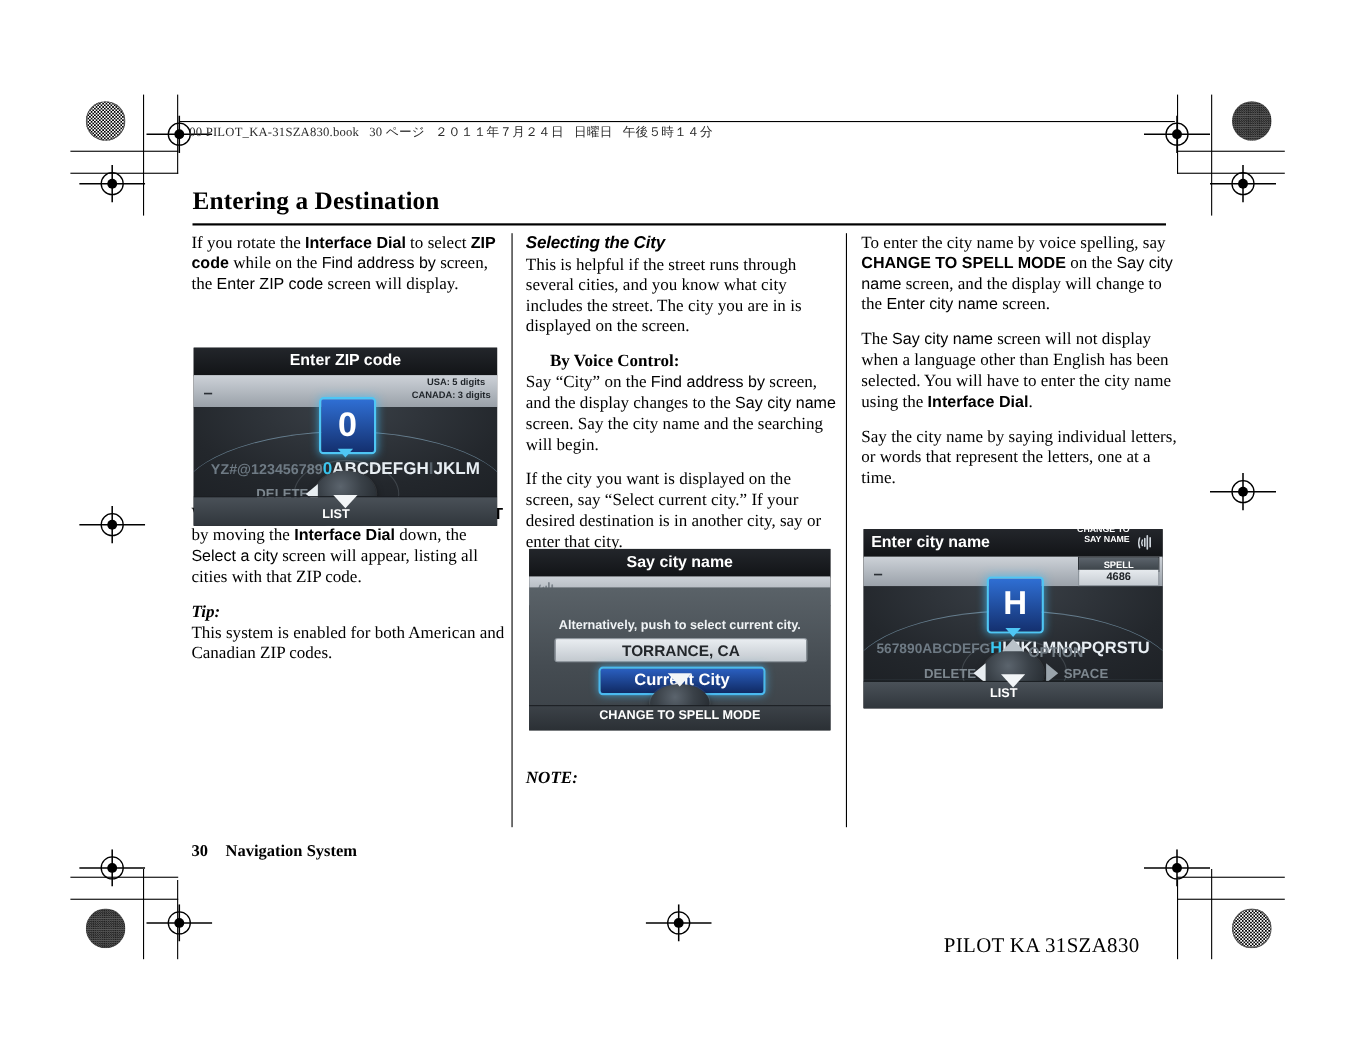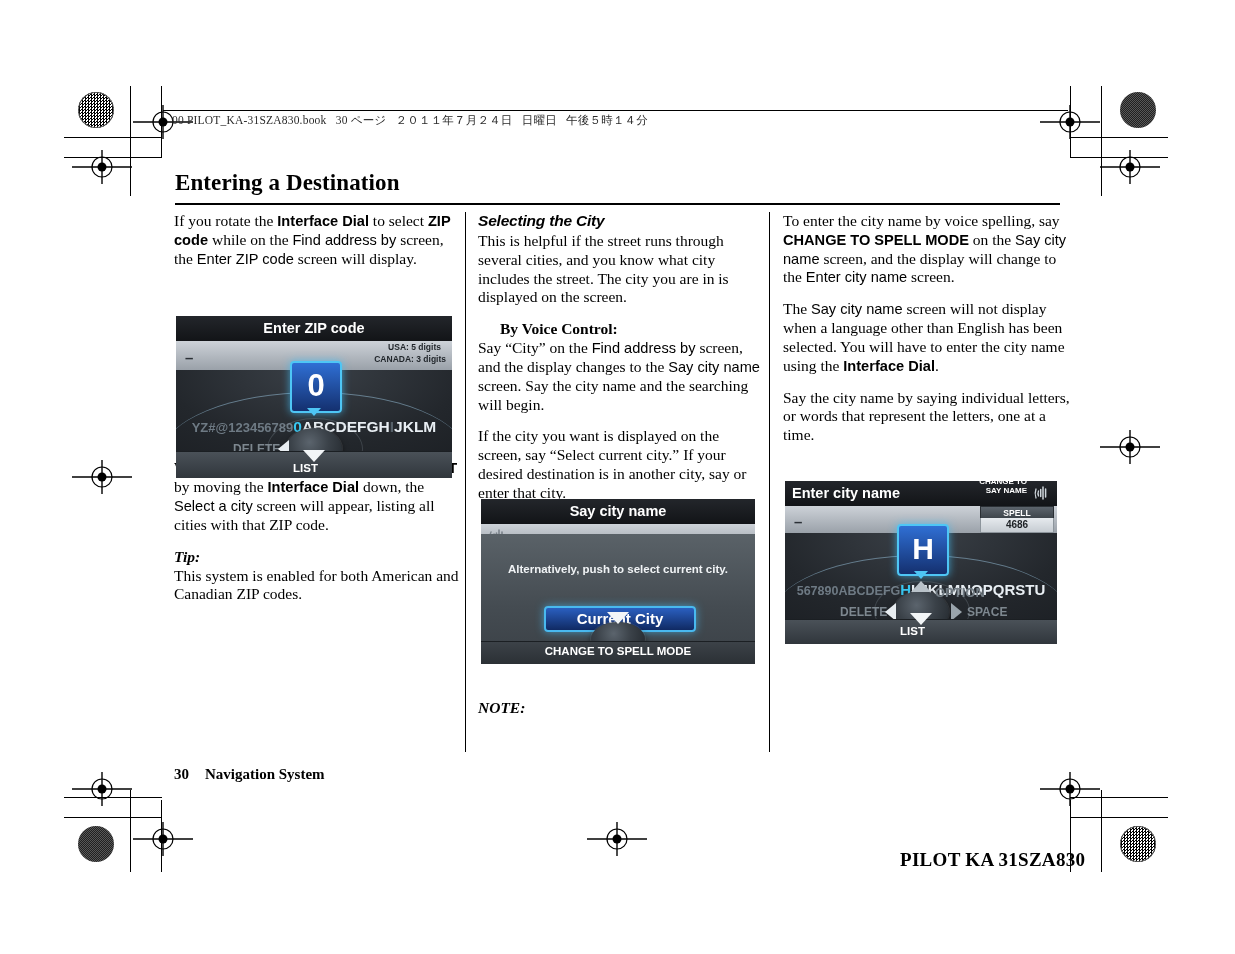--- a/index.html
+++ b/index.html
@@ -188,22 +188,22 @@
   
   .pgnum{
     position:absolute;left:174px;top:766px;
     font-weight:bold;font-size:15px;
   }
   .pgsec{
     position:absolute;left:205px;top:766px;
     font-weight:bold;font-size:15px;
   }
   .docid{
-    position:absolute;left:900px;top:849px;
-    font-size:19px;letter-spacing:.3px;font-weight:bold;
+    position:absolute;left:858px;top:849px;
+    font-size:19px;letter-spacing:.3px;
   }
 </style>
 </head>
 <body>
 
 <div class="page">
 
   <div class="reg" style="left:78px;top:92px;">
     <div class="dot-halftone"></div>
   </div>
@@ -393,20 +393,21 @@
       <span style="position:absolute;left:7px;top:3px;">
         <svg width="22" height="19" viewBox="0 0 22 19">
           <path d="M11 3 L11 16 M8.5 6 L8.5 13 M14 5 L14 14" stroke="#7b838b" stroke-width="1.6" fill="none" stroke-linecap="round"></path>
           <path d="M3 5 Q1 9.5 3 14 M6 7 Q4.8 9.5 6 12" stroke="#7b838b" stroke-width="1.4" fill="none" stroke-linecap="round"></path>
         </svg>
       </span>
     </div>
     <div class="lcd-main" style="top:35px;background:linear-gradient(#5a6268,#454c52 55%,#3a4046);">
       <div style="position:absolute;left:0;right:0;top:29px;text-align:center;font-family:'Liberation Sans',sans-serif;font-size:11.5px;font-weight:bold;color:#f0f3f5;">Alternatively, push to select current city.</div>
 
+      <div class="pill" style="left:23px;top:46px;width:228px;height:20px;line-height:20px;font-size:14px;">TORRANCE, CA</div>
 
       <div class="pill-blue" style="left:63px;top:72px;width:148px;height:22px;line-height:21px;font-size:15px;">Current City</div>
 
       <div class="knob" style="left:110px;top:88px;width:54px;height:34px;"></div>
 
       <div class="lcd-foot" style="height:22px;background:linear-gradient(#3c4248,#2b3035);">
         <span style="position:absolute;left:0;right:0;top:3px;text-align:center;font-family:'Liberation Sans',sans-serif;font-size:11.5px;font-weight:bold;color:#ffffff;">CHANGE TO SPELL MODE</span>
       </div>
       <div class="tri-down" style="left:126px;top:78px;"></div>
     </div>

